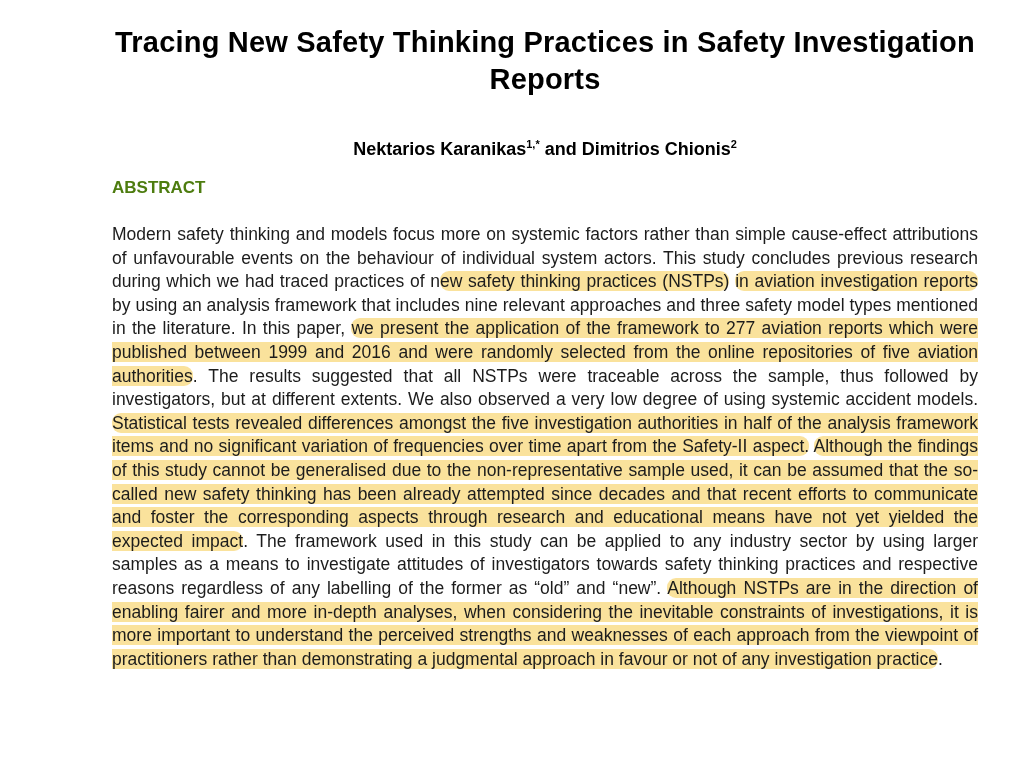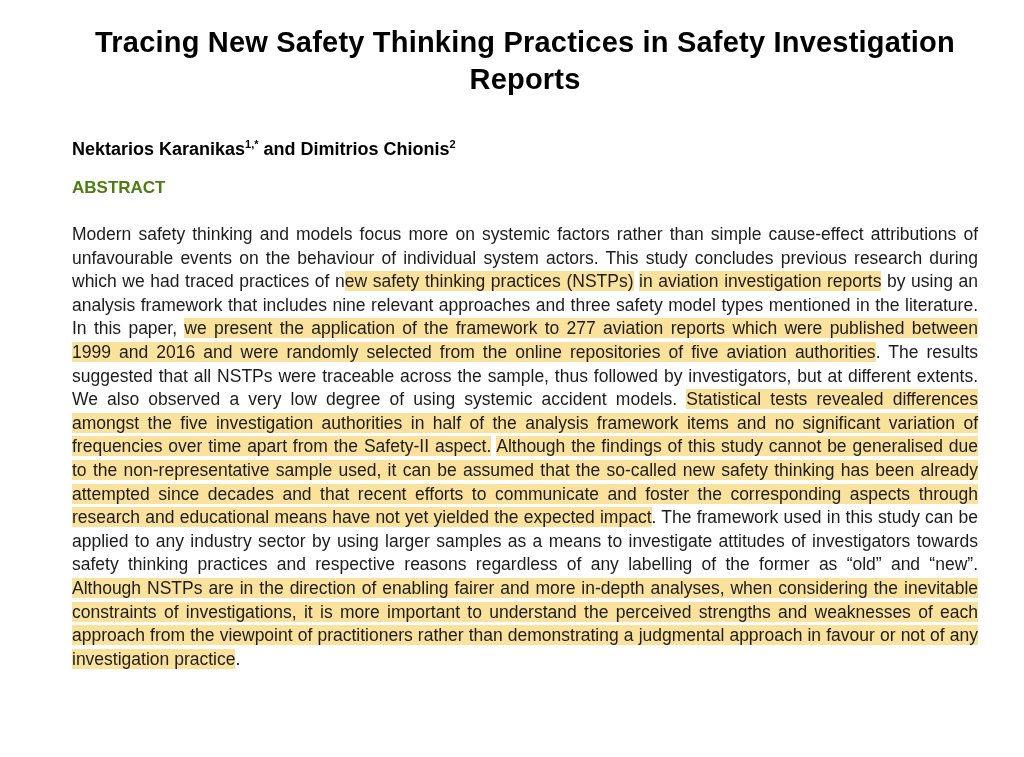--- a/index.html
+++ b/index.html
@@ -12,33 +12,34 @@
     width: 1024px;
     height: 757px;
     background: var(--bg);
     overflow: hidden;
     font-family: "Liberation Sans", "DejaVu Sans", sans-serif;
     color: var(--ink);
   }
   .page {
     width: 1024px;
     height: 757px;
-    padding: 24px 46px 0 72px;
+    padding: 24px 46px 0 112px;
     background: var(--bg);
   }
   .title {
     text-align: center;
     font-size: 29px;
     line-height: 37px;
     font-weight: bold;
     color: #000000;
     letter-spacing: 0.2px;
   }
   .authors {
     margin-top: 40px;
+    text-align: center;
     font-size: 18px;
     line-height: 22px;
     font-weight: bold;
     color: #000000;
   }
   .authors sup {
     font-size: 11px;
     line-height: 0;
     vertical-align: super;
   }
@@ -51,20 +52,21 @@
   }
   .abstract {
     margin-top: 25px;
     font-size: 17.5px;
     line-height: 23.6px;
     text-align: justify;
     color: var(--ink);
   }
   .abstract .hl {
     background-color: var(--hl);
+    border-radius: 9px;
   }
 </style>
 </head>
 <body>
 
 <div class="page">
   <h1 class="title">Tracing New Safety Thinking Practices in Safety Investigation Reports</h1>
 
   <div class="authors"><span>Nektarios Karanikas</span><sup>1,*</sup><span> and Dimitrios Chionis</span><sup>2</sup></div>
 

